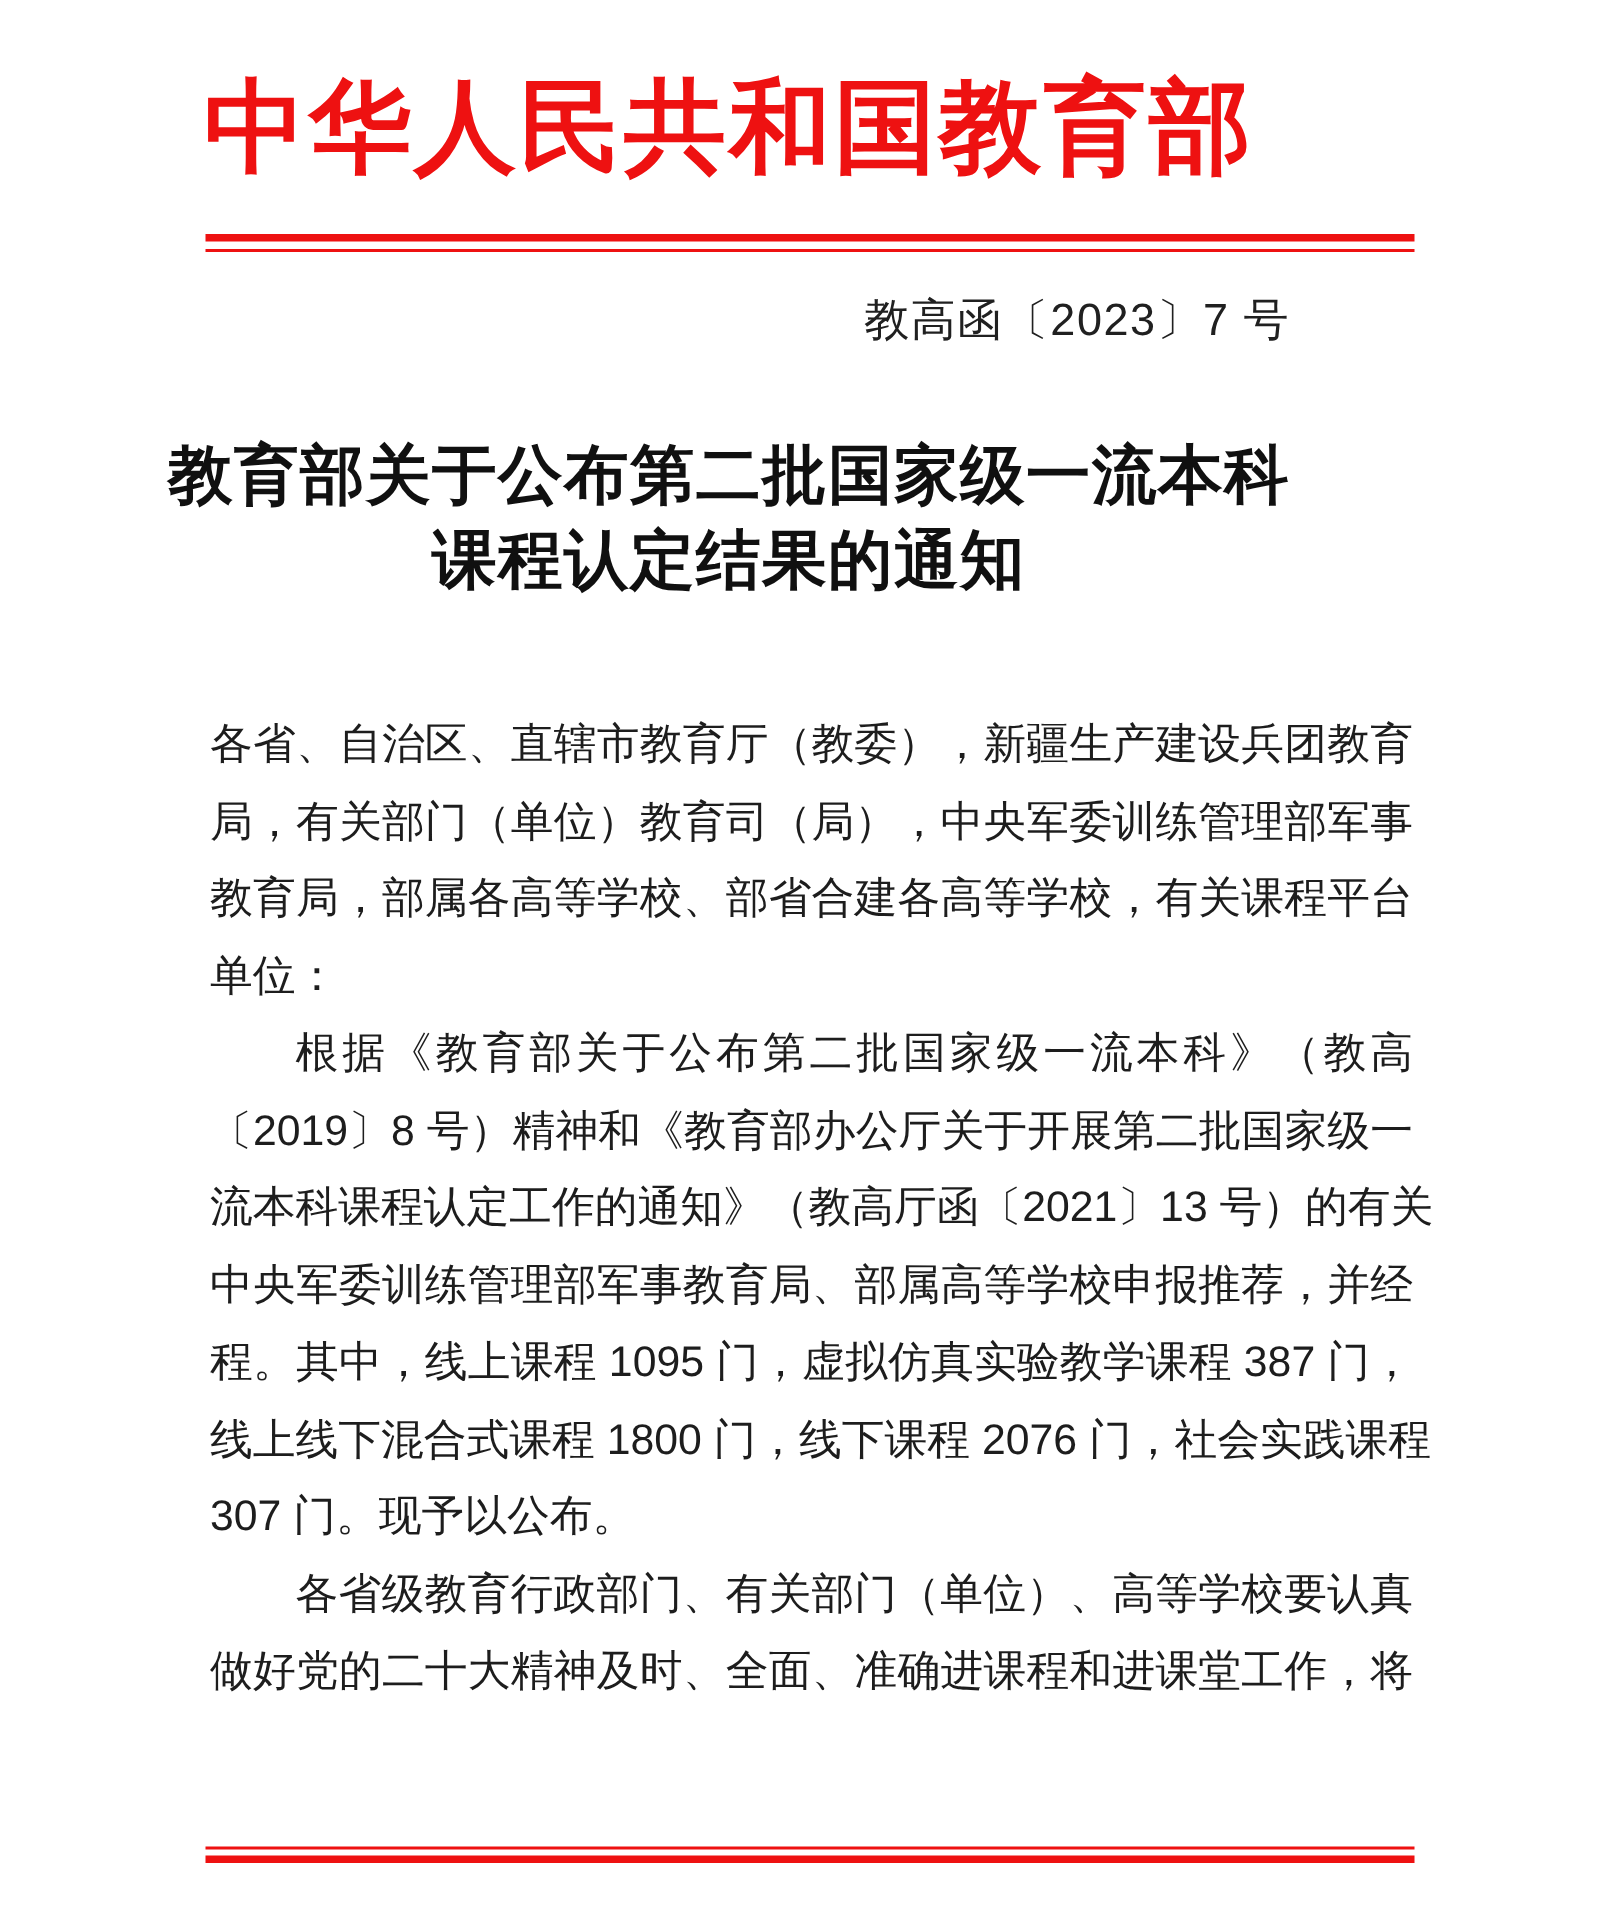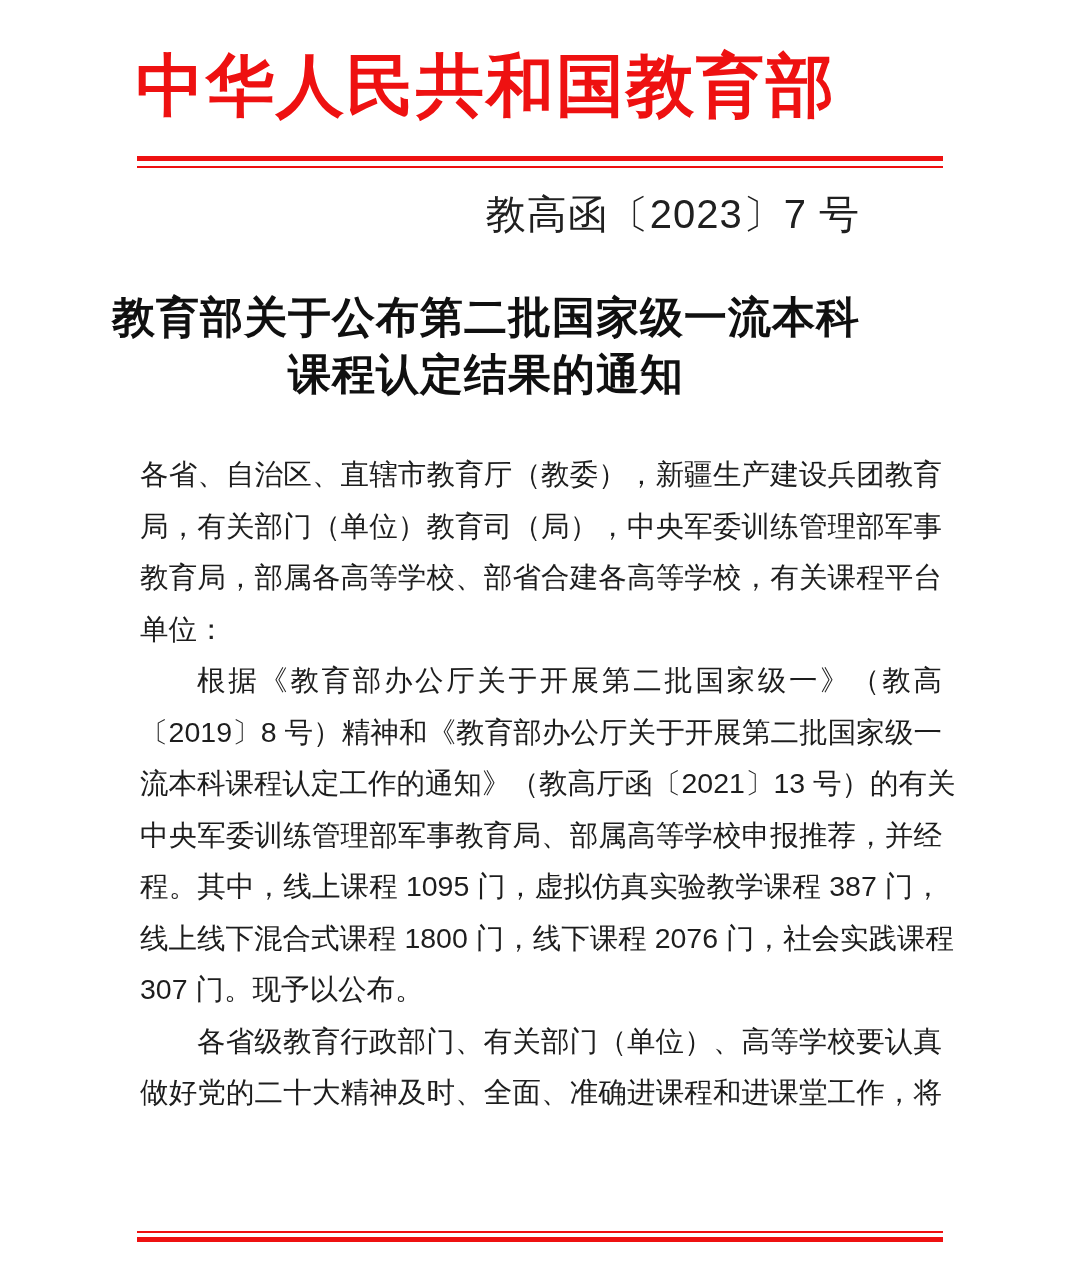--- a/index.html
+++ b/index.html
@@ -40,42 +40,42 @@
   }
   .sep-top .rule-thin {
     height: 2px;
     margin-top: 5px;
     background: var(--accent-red, #ee1111);
   }
   .doc-number {
     position: absolute;
     top: 194px;
     right: 112px;
-    font-size: 40px;
+    font-size: 30px;
     line-height: 40px;
     color: #202020;
     letter-spacing: 1px;
     white-space: nowrap;
   }
   .doc-title {
     position: absolute;
     top: 289px;
     left: 0;
     width: 100%;
     margin: 0;
     text-align: center;
     font-size: 43px;
     line-height: 57px;
     font-weight: 700;
     letter-spacing: 1px;
     color: #101010;
   }
   .body-text {
     position: absolute;
-    top: 449px;
+    top: 471px;
     left: 140px;
     width: 802px;
     font-size: 28.5px;
     line-height: 51.5px;
     color: var(--body-text, #1d1d1d);
   }
   .body-line {
     text-align: justify;
     text-align-last: justify;
     white-space: nowrap; 
@@ -119,21 +119,21 @@
   <h1 class="doc-title">
     <span>教育部关于公布第二批国家级一流本科</span><br>
     <span>课程认定结果的通知</span>
   </h1>
 
   <div class="body-text">
     <div class="body-line">各省、自治区、直辖市教育厅（教委），新疆生产建设兵团教育</div>
     <div class="body-line">局，有关部门（单位）教育司（局），中央军委训练管理部军事</div>
     <div class="body-line">教育局，部属各高等学校、部省合建各高等学校，有关课程平台</div>
     <div class="body-line para-end">单位：</div>
-    <div class="body-line indent">根据《教育部办公厅关于开展第二批国家级一》（教高</div>
+    <div class="body-line indent">根据《教育部关于公布第二批国家级一流本科》（教高</div>
     <div class="body-line">〔2019〕8 号）精神和《教育部办公厅关于开展第二批国家级一</div>
     <div class="body-line">流本科课程认定工作的通知》（教高厅函〔2021〕13 号）的有关</div>
     <div class="body-line">中央军委训练管理部军事教育局、部属高等学校申报推荐，并经</div>
     <div class="body-line">程。其中，线上课程 1095 门，虚拟仿真实验教学课程 387 门，</div>
     <div class="body-line">线上线下混合式课程 1800 门，线下课程 2076 门，社会实践课程</div>
     <div class="body-line para-end">307 门。现予以公布。</div>
     <div class="body-line indent">各省级教育行政部门、有关部门（单位）、高等学校要认真</div>
     <div class="body-line">做好党的二十大精神及时、全面、准确进课程和进课堂工作，将</div>
   </div>
 

